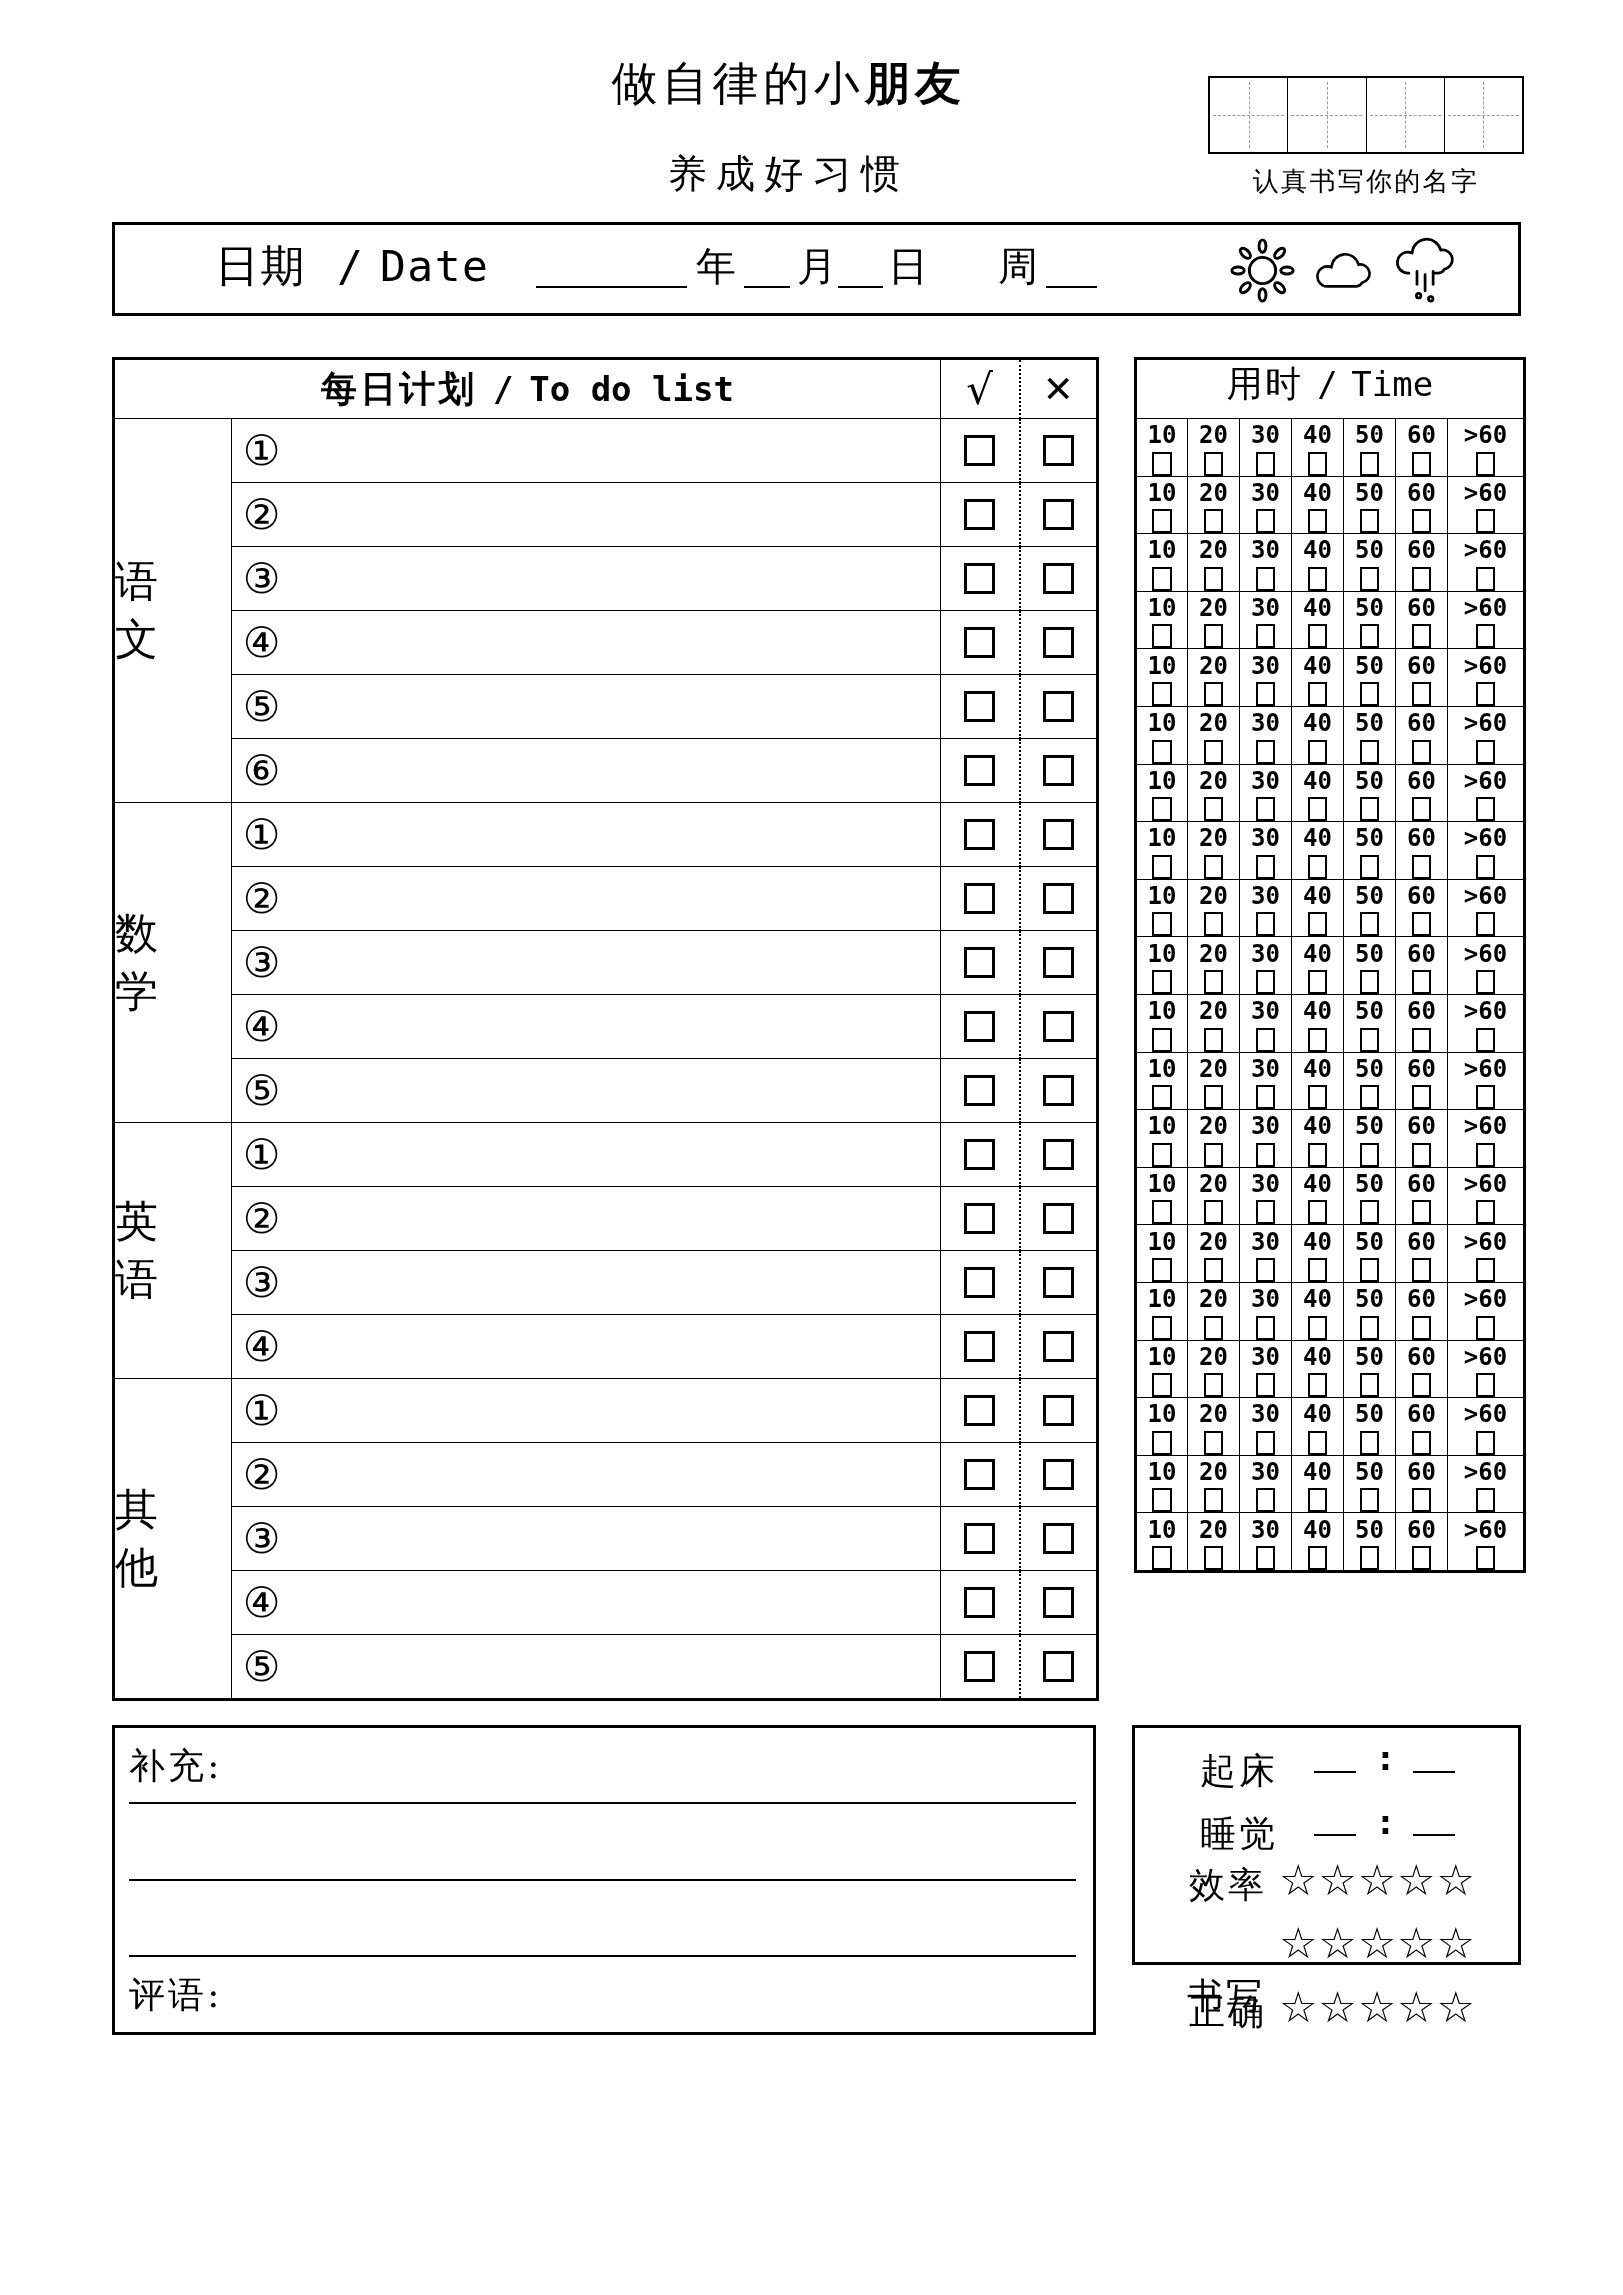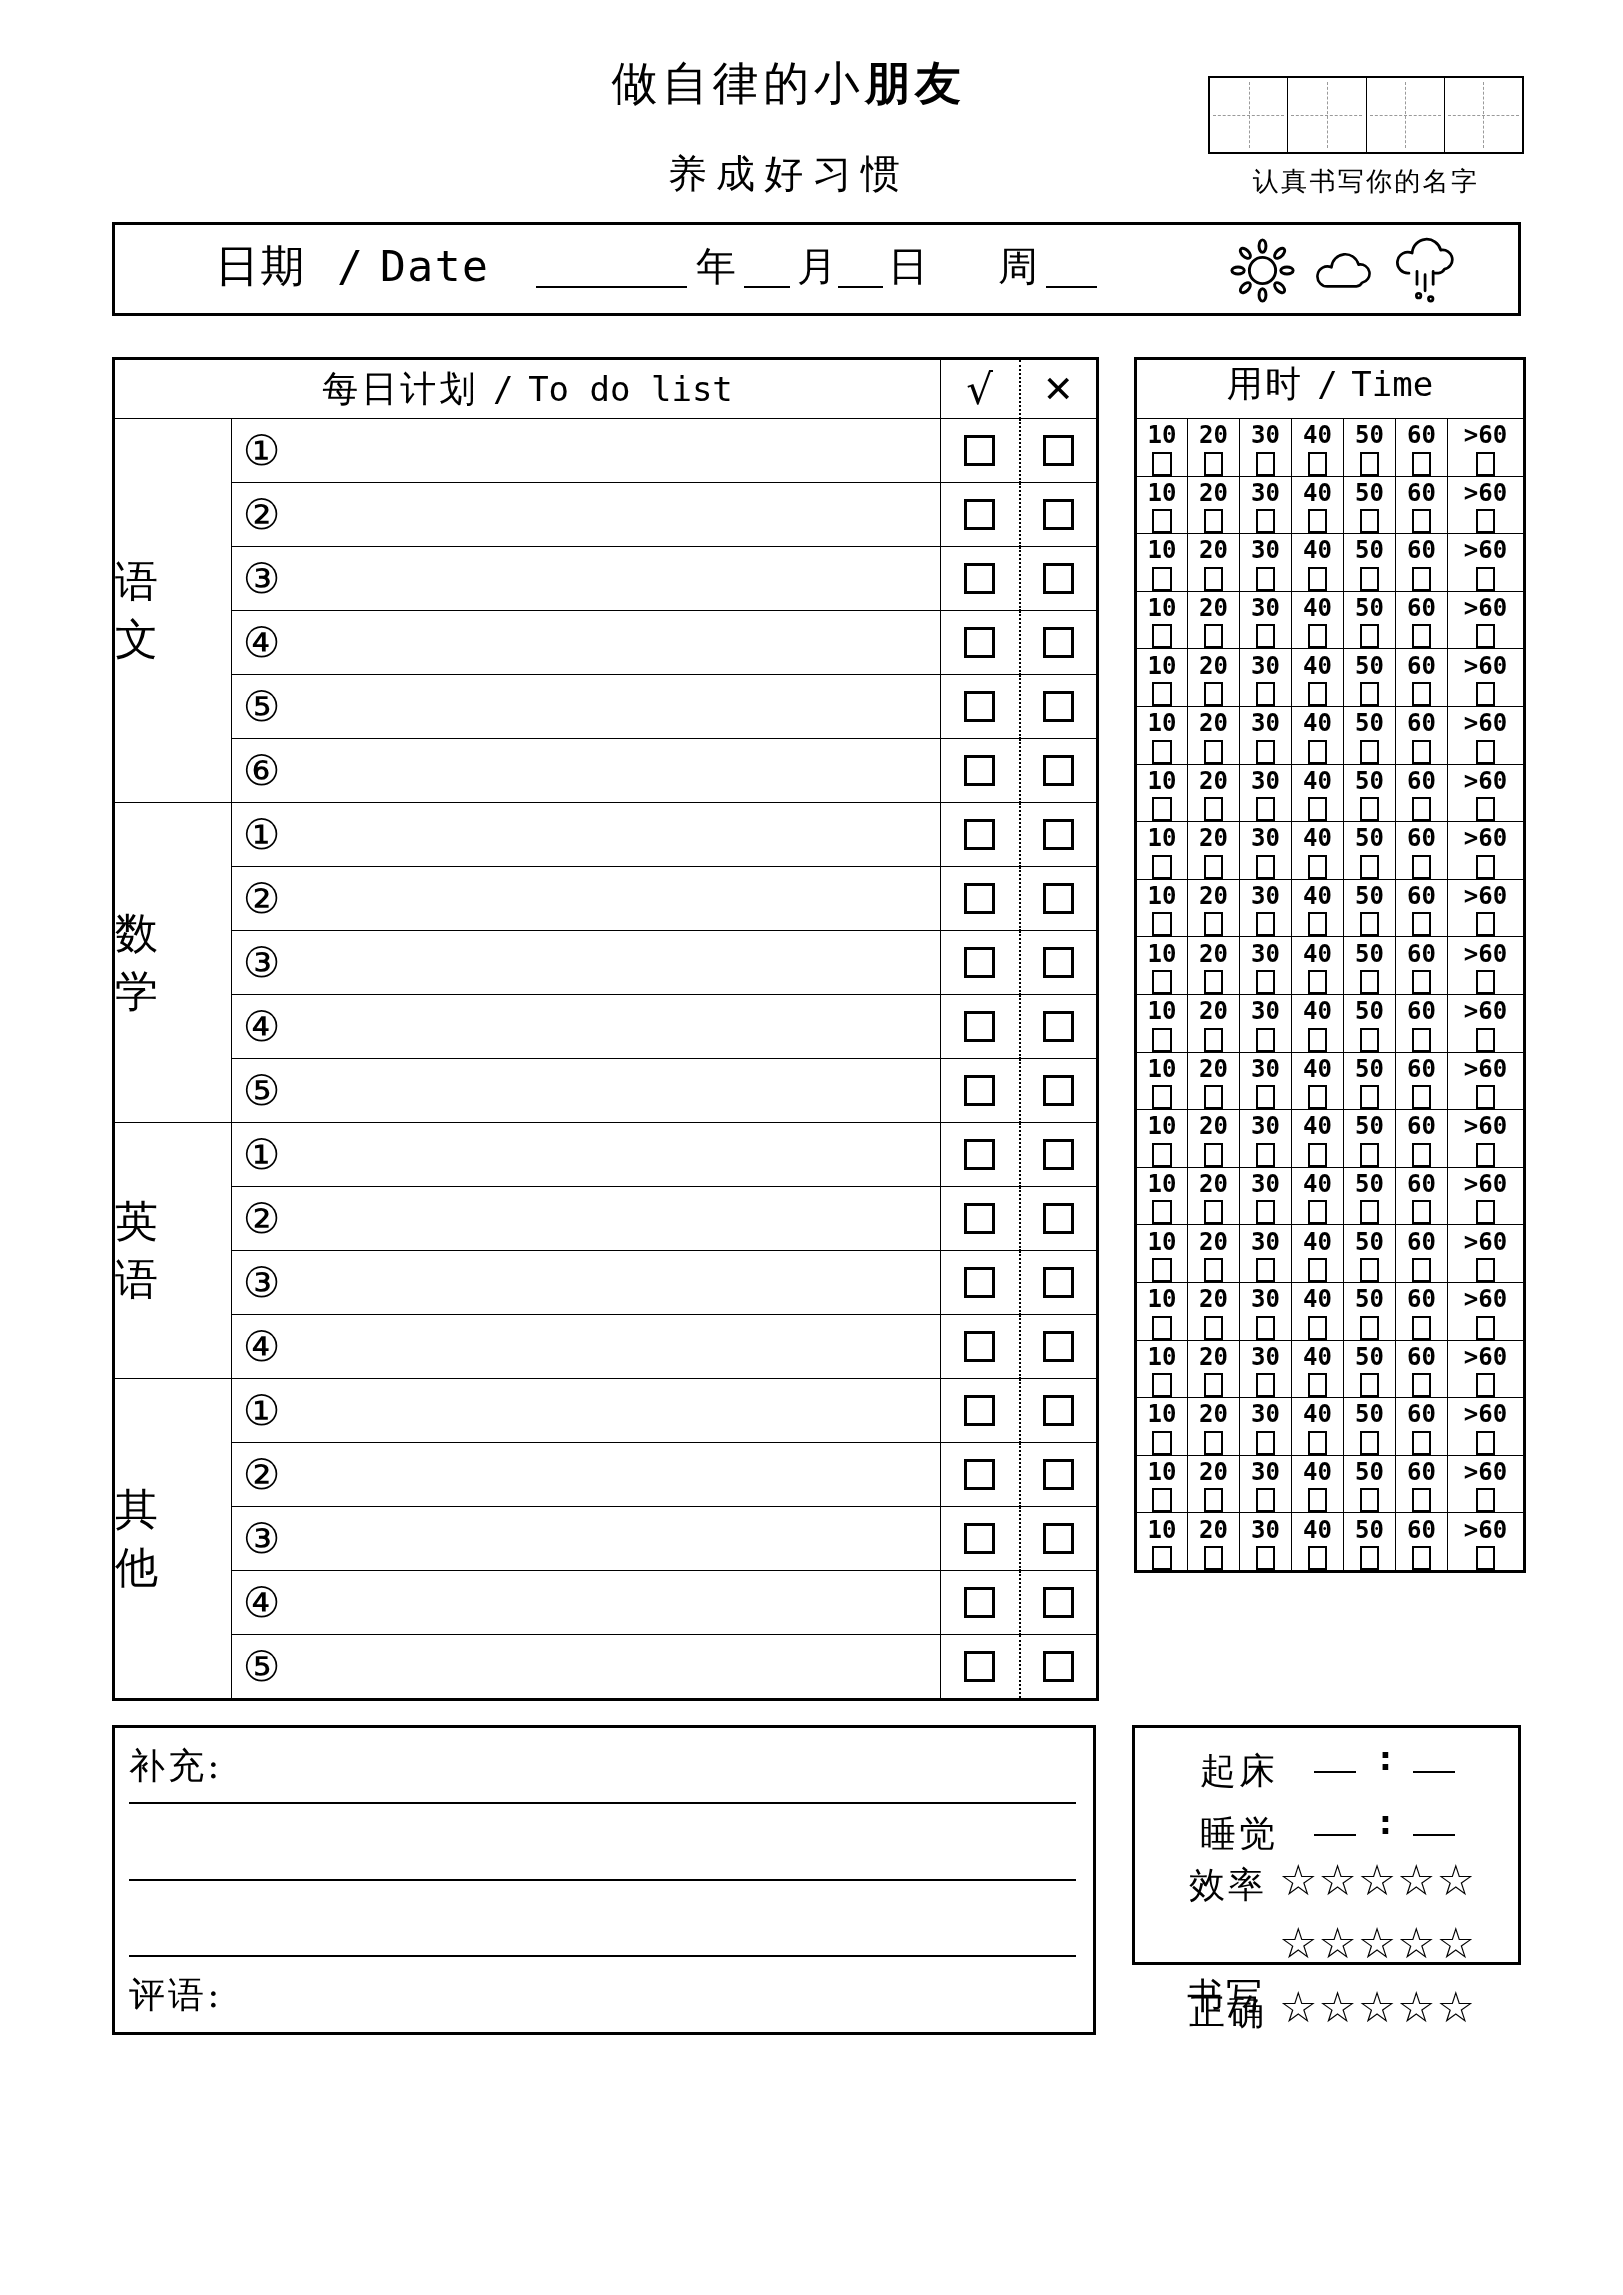--- a/index.html
+++ b/index.html
@@ -39,21 +39,21 @@
   .d-blank { position:absolute; top:61px; border-top:2.3px solid #000; height:0; }
   .w-icon  { position:absolute; }
   .w-icon svg { display:block; }
 
   
   .todo-table { position:absolute; left:112px; top:357px; border-collapse:collapse;
                 table-layout:fixed; width:984px; border:3.1px solid #000; }
   .todo-table td { border:1.5px solid #000; padding:0; overflow:hidden; }
   .todo-hdr-row  { height:60px; }
   .todo-table tbody tr { height:63px; }
-  .todo-hdr-main { text-align:center; font-size:36px; letter-spacing:3.1px; }
+  .todo-hdr-main { text-align:center; font-size:36px; letter-spacing:3.1px;font-weight:bold; }
   .todo-hdr-main .mono { font-size:34px; letter-spacing:0; }
   .sym-cell { text-align:center; vertical-align:middle;
               font-family:"DejaVu Sans","Liberation Sans",sans-serif; }
   .check-sym { font-size:42px; } .cross-sym { font-size:37px; }
   .subject-cell { text-align:left; vertical-align:middle; font-size:43px;
                   letter-spacing:26px; padding-left:26px; }
   .task-cell .task-inner { display:flex; align-items:center; height:63px; padding-left:10.8px; }
   .circ { font-family:"DejaVu Sans","Liberation Sans",sans-serif; font-size:42px; line-height:1; }
   .cb-cell  { vertical-align:middle; }
   .cb-cell.no-right { border-right:none; }

